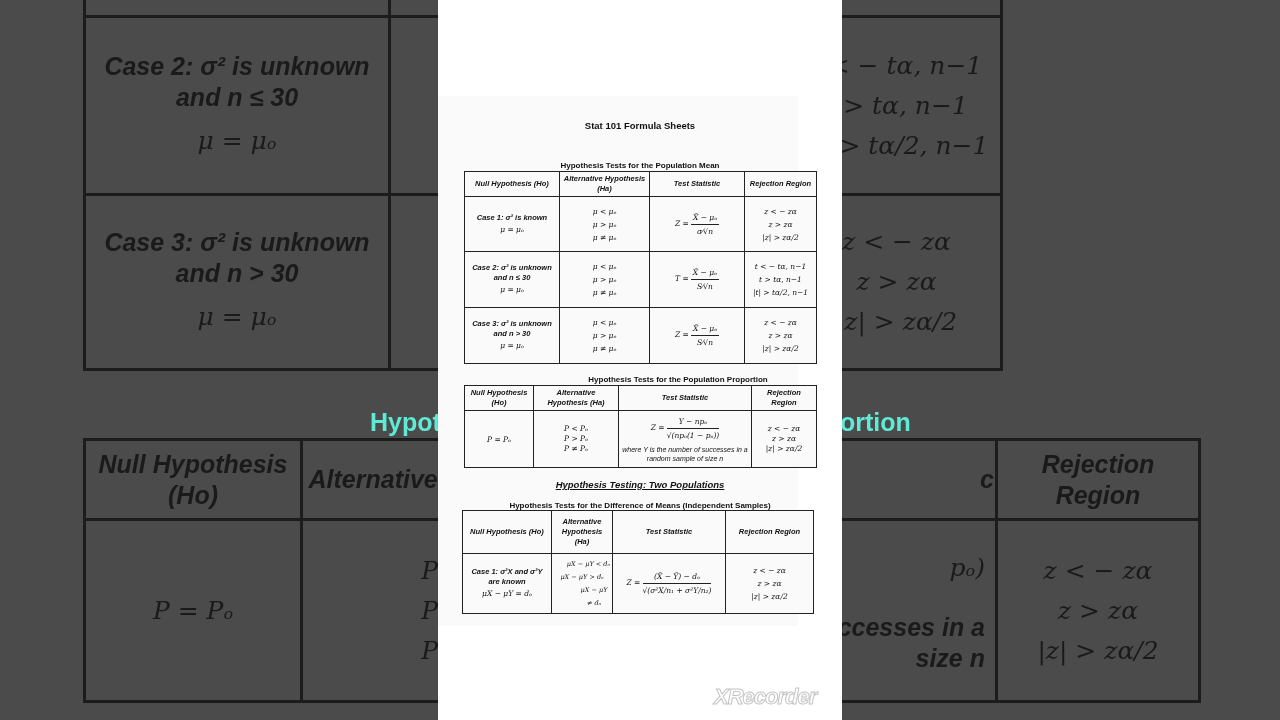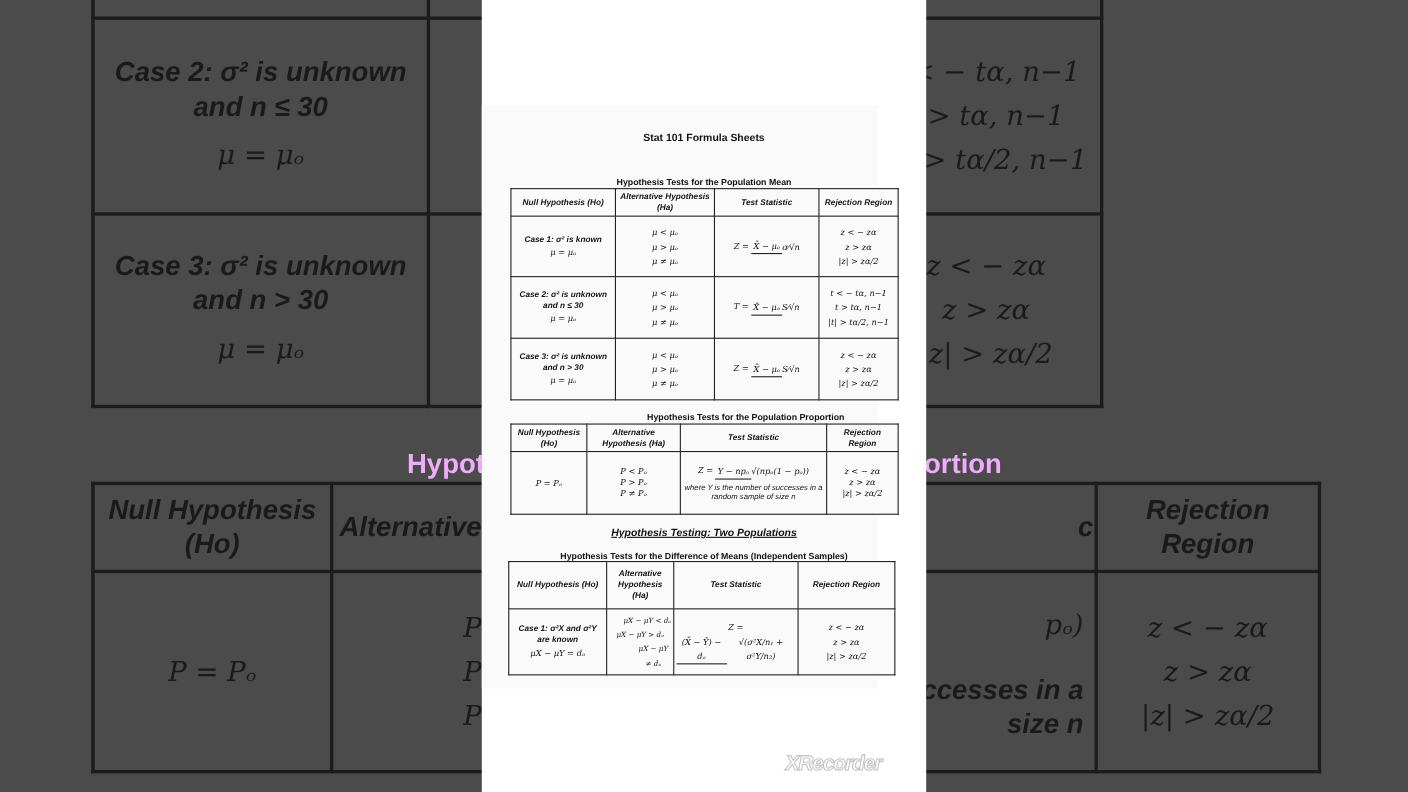--- a/index.html
+++ b/index.html
@@ -4,37 +4,37 @@
 <style>
   html, body { margin:0; padding:0; }
   body { width:1280px; height:720px; overflow:hidden; background:#4a4a4a; position:relative;
          font-family:"Liberation Sans", sans-serif; color:#111; }
   
   .bg { position:absolute; inset:0; background:#4b4b4b; overflow:hidden; filter:blur(0.6px); }
   .bg-table { position:absolute; border-collapse:collapse; color:#1a1a1a; }
   .bg-table td { border:3px solid #1c1c1c; text-align:center; vertical-align:middle; }
   .bg-cell-text { font-weight:bold; font-style:italic; font-size:25px; line-height:31px; }
   .bg-math { font-family:"DejaVu Serif", serif; font-style:italic; font-size:25px; line-height:40px; }
-  .bg-heading { position:absolute; font-weight:bold; font-size:25px; color:#f0abfc; }
+  .bg-heading { position:absolute; font-weight:bold; font-size:25px; color:#5eead4; }
 
   
   .strip { position:absolute; left:438px; top:0; width:404px; height:720px; background:#ffffff; }
   .doc { position:absolute; left:438px; top:96px; width:360px; height:530px; background:#fafafa; }
   .doc-title { position:absolute; left:0; width:404px; text-align:center; font-weight:bold; font-size:9.5px; }
   .section-title { position:absolute; left:0; width:404px; text-align:center; font-weight:bold; font-style:italic; font-size:9.5px; text-decoration:underline; }
   .table-title { position:absolute; left:0; width:404px; text-align:center; font-weight:bold; font-size:8px; }
   table.ft { position:absolute; border-collapse:collapse; background:#fafafa; }
   table.ft td { border:1px solid #222; text-align:center; vertical-align:middle; padding:1px 2px; font-size:7.5px; line-height:10px; }
   .hdr { font-weight:bold; font-style:italic; }
   .case { font-weight:bold; font-style:italic; font-size:7.5px; }
   .m { font-family:"DejaVu Serif", serif; font-style:italic; font-size:7.5px; line-height:13px; }
-  .frac { display:inline-flex; flex-direction:row; align-items:center; vertical-align:middle; }
+  .frac { display:inline-flex; flex-direction:column; vertical-align:middle; }
   .frac .num { border-bottom:1px solid #222; padding:0 2px; }
   .note { font-style:italic; font-size:7px; line-height:9px; }
-  .watermark { position:absolute; left:714px; top:684px; font-size:19px; font-weight:bold; font-style:italic;
+  .watermark { position:absolute; left:714px; top:684px; font-size:22px; font-weight:bold; font-style:italic;
                color:#ffffff; -webkit-text-stroke:1px #bdbdbd; letter-spacing:-1px; opacity:0.9; }
 </style>
 </head>
 <body>
 
 <div class="bg">
 
   <table class="bg-table" style="left:83px; top:-30px; width:920px;">
     <tbody>
         <tr style="height:45px;">

